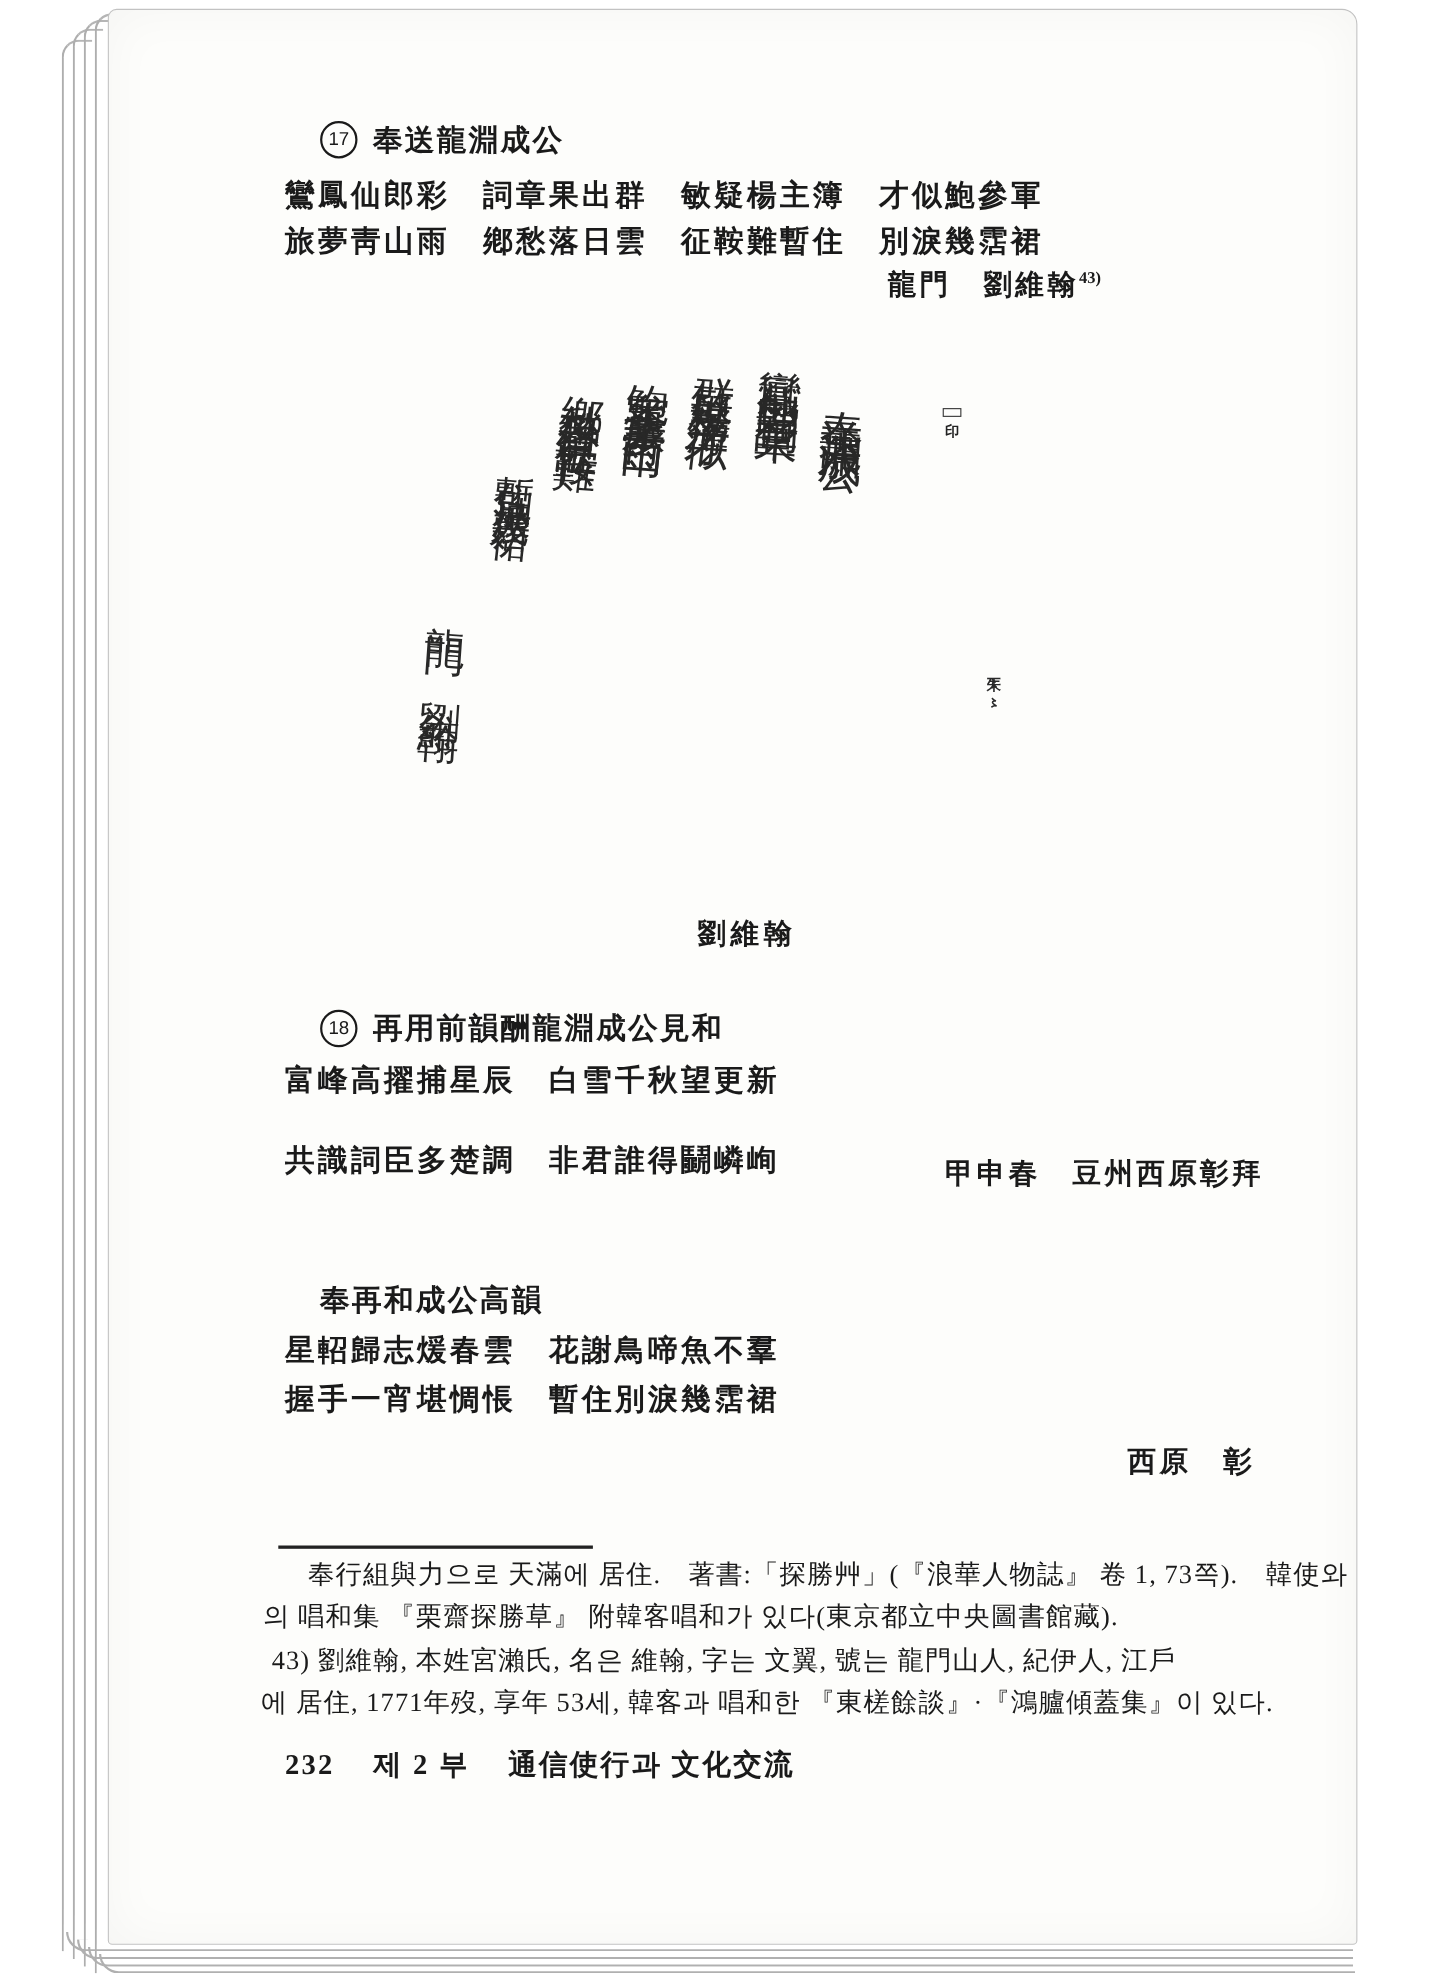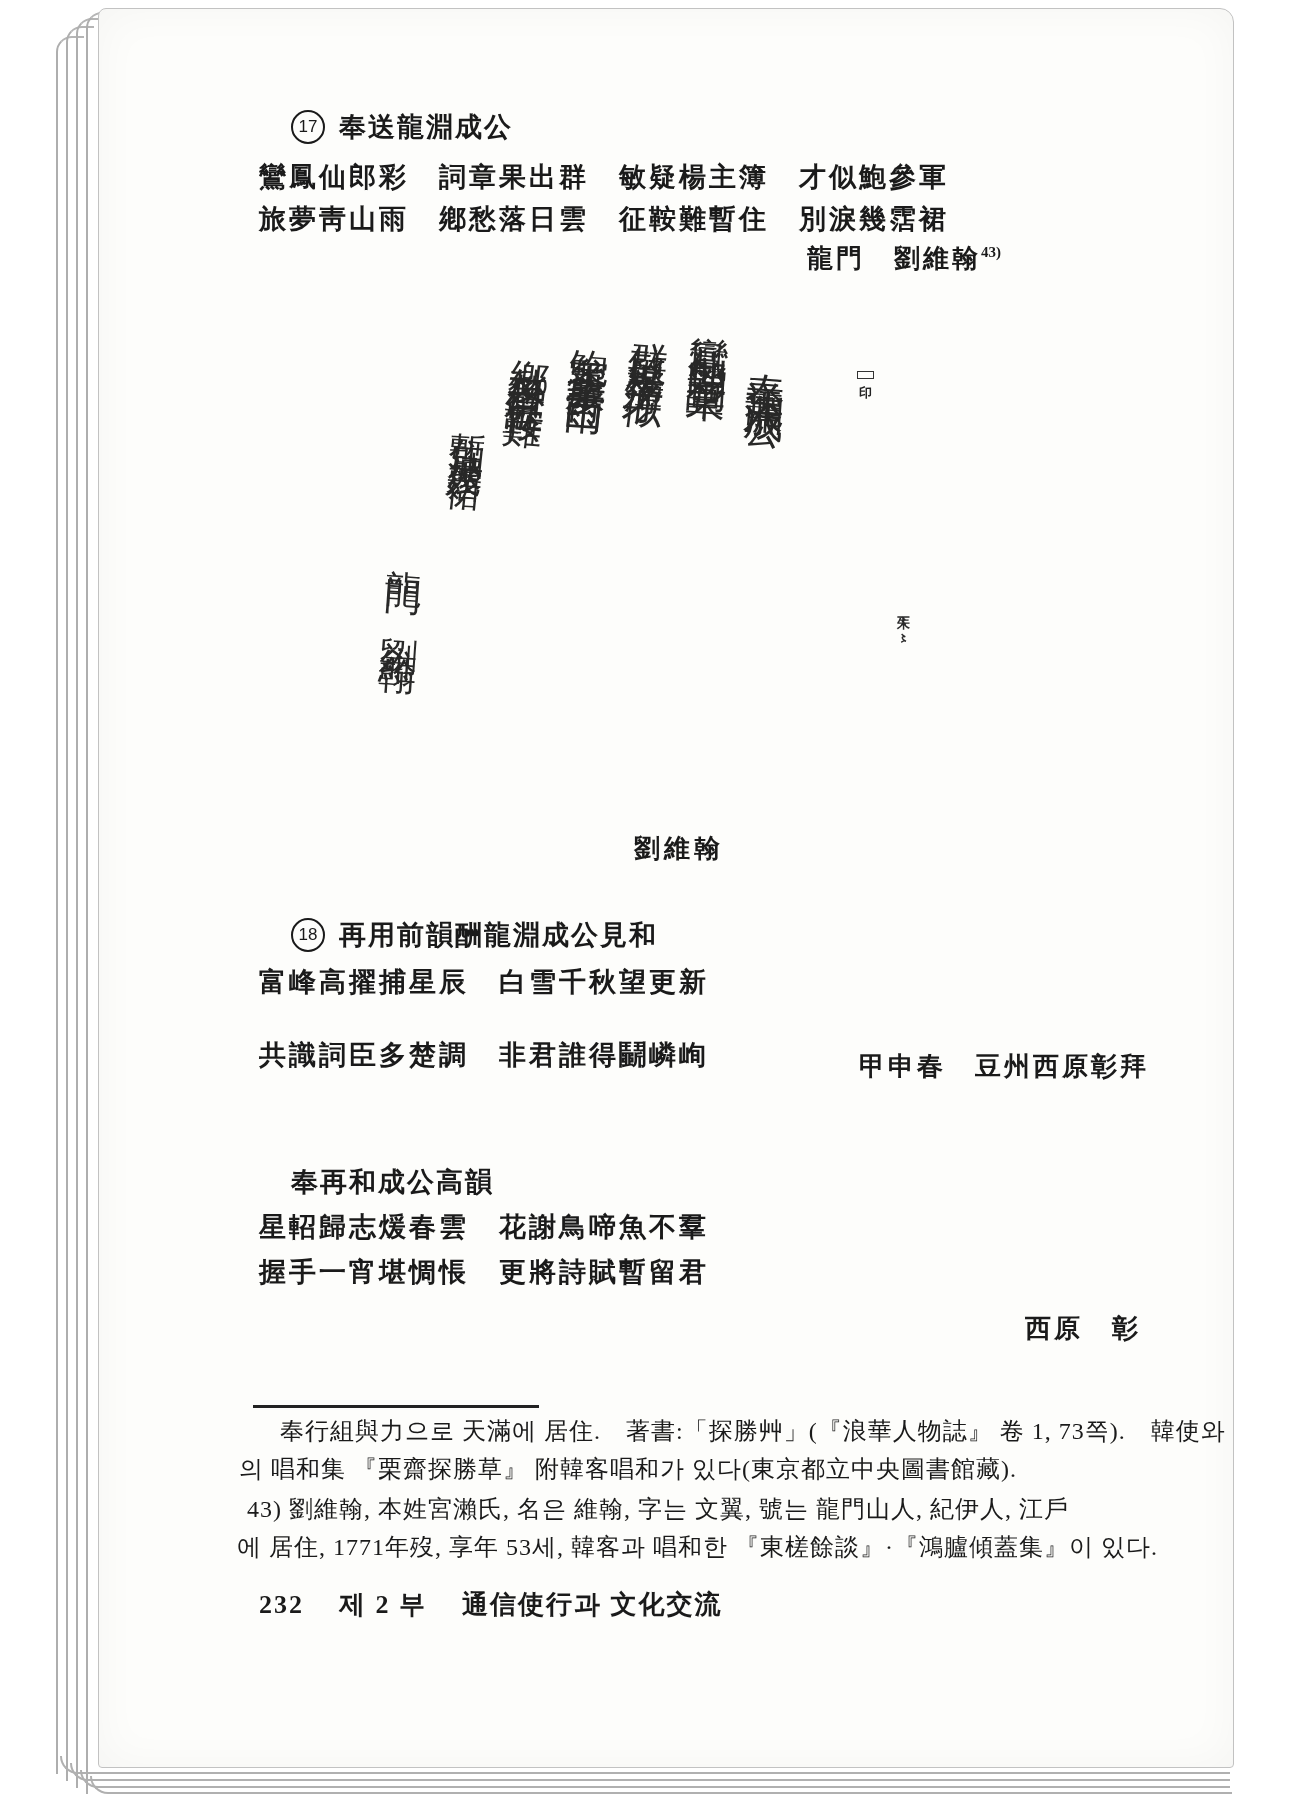--- a/index.html
+++ b/index.html
@@ -145,21 +145,21 @@
   <div class="abs sec-title" style="left:192px;top:908px;">
     <span class="circnum">18</span>
     <span>再用前韻酬龍淵成公見和</span>
   </div>
   <div class="abs poem-line" style="left:160px;top:955px;">富峰高擢捕星辰　白雪千秋望更新</div>
   <div class="abs poem-line" style="left:160px;top:1000px;margin-top:28px;">共識詞臣多楚調　非君誰得鬭嶙峋</div>
   <div class="abs attrib" style="right:84px;top:1040px;">甲申春　豆州西原彰拜</div>
 
   <div class="abs sec-title" style="left:192px;top:1155px;">奉再和成公高韻</div>
   <div class="abs poem-line" style="left:160px;top:1200px;">星軺歸志煖春雲　花謝鳥啼魚不羣</div>
-  <div class="abs poem-line" style="left:160px;top:1245px;">握手一宵堪惆悵　更將詩賦暫留君</div>
+  <div class="abs poem-line" style="left:160px;top:1245px;">握手一宵堪惆悵　暫住別淚幾霑裙</div>
   <div class="abs attrib" style="right:92px;top:1302px;">西原　彰</div>
 
   <div class="fn-rule"></div>
   <div class="abs fn-line" style="left:157px;top:1406px;margin-left:24px;">奉行組與力으로 天滿에 居住.　著書:「探勝艸」(『浪華人物誌』 卷 1, 73쪽).　韓使와</div>
   <div class="abs fn-line" style="left:140px;top:1444px;">의 唱和集 『栗齋探勝草』 附韓客唱和가 있다(東京都立中央圖書館藏).</div>
   <div class="abs fn-line" style="left:148px;top:1484px;">43) 劉維翰, 本姓宮瀨氏, 名은 維翰, 字는 文翼, 號는 龍門山人, 紀伊人, 江戶</div>
   <div class="abs fn-line" style="left:138px;top:1522px;">에 居住, 1771年歿, 享年 53세, 韓客과 唱和한 『東槎餘談』·『鴻臚傾蓋集』이 있다.</div>
 
   <div class="abs footer-line" style="left:160px;top:1578px;">
     <span>232</span>

